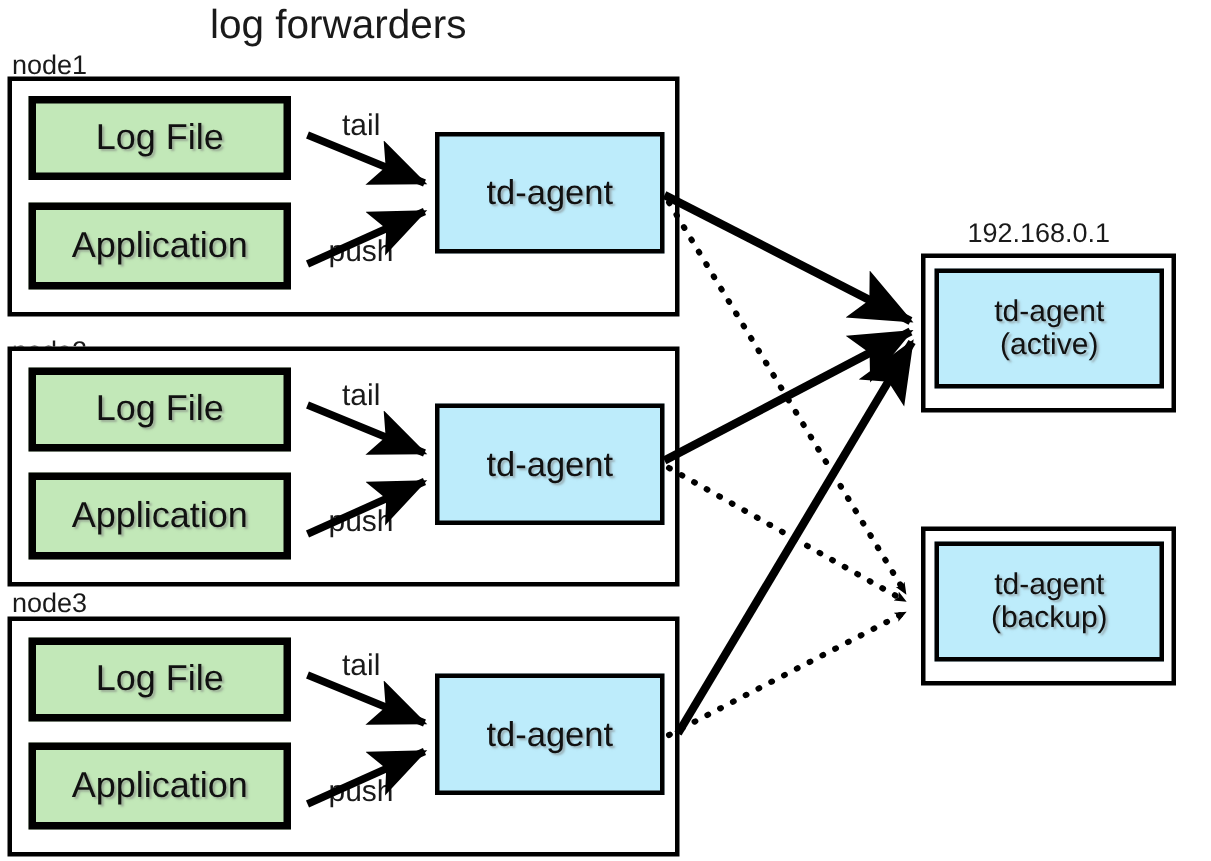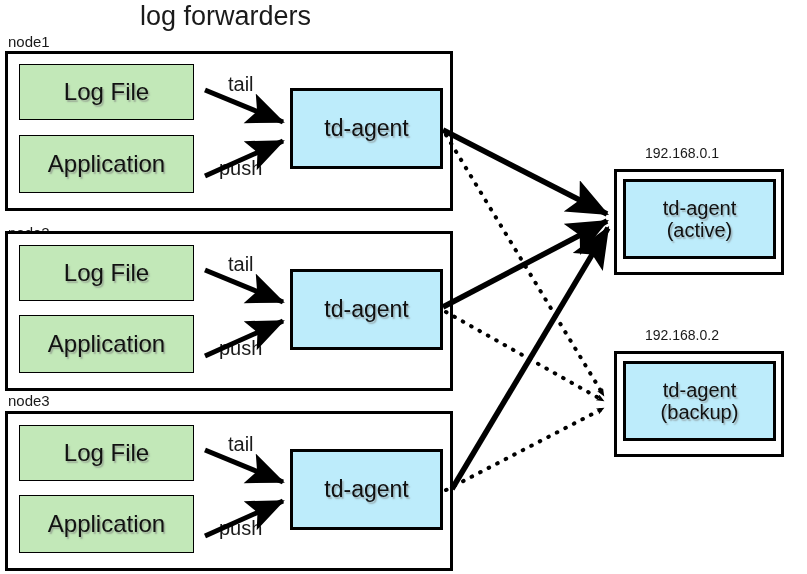--- a/index.html
+++ b/index.html
@@ -18,33 +18,33 @@
   }
   .section-title {
     position: absolute;
     font-size: 27px;
     color: #1a1a1a;
     white-space: nowrap;
     letter-spacing: 0px;
   }
   .node-label {
     position: absolute;
-    font-size: 15px;
+    font-size: 18px;
     color: #1a1a1a;
     white-space: nowrap;
   }
   .node-box {
     position: absolute;
     border: 3px solid #000000;
     background: #ffffff;
     box-sizing: border-box;
   }
   .src-box {
     position: absolute;
-    border: 1px solid #000000;
+    border: 5px solid #000000;
     background: #c2e8b8;
     box-sizing: border-box;
     display: flex;
     align-items: center;
     justify-content: center;
     font-size: 24px;
     color: #111111;
     text-shadow: 1.5px 1.5px 1.5px rgba(120,120,120,0.55);
     white-space: nowrap;
   }
@@ -83,21 +83,21 @@
     align-items: center;
     justify-content: center;
     font-size: 20px;
     line-height: 1.12;
     color: #111111;
     text-shadow: 1.5px 1.5px 1.5px rgba(120,120,120,0.55);
     white-space: nowrap;
   }
   .agg-label {
     position: absolute;
-    font-size: 14px;
+    font-size: 18px;
     color: #1a1a1a;
     white-space: nowrap;
   }
   #arrows {
     position: absolute;
     left: 0;
     top: 0;
     width: 807px;
     height: 574px;
     pointer-events: none;
@@ -135,21 +135,20 @@
   <div class="edge-label" style="left:219px; top:517px;">push</div>
   <div class="agent-box" style="left:290px; top:449px; width:153px; height:81px;">td-agent</div>
 
   <div class="agg-label" style="left:645px; top:145px;">192.168.0.1</div>
   <div class="agg-outer" style="left:614px; top:169px; width:170px; height:106px;"></div>
   <div class="agg-inner" style="left:623px; top:179px; width:153px; height:80px;">
     <span>td-agent</span>
     <span>(active)</span>
   </div>
 
-  <div class="agg-label" style="left:645px; top:327px;">192.168.0.2</div>
   <div class="agg-outer" style="left:614px; top:351px; width:170px; height:106px;"></div>
   <div class="agg-inner" style="left:623px; top:361px; width:153px; height:80px;">
     <span>td-agent</span>
     <span>(backup)</span>
   </div>
 
   <svg id="arrows" viewBox="0 0 807 574">
     <defs>
       <marker id="ah" markerWidth="9" markerHeight="9" refX="7.2" refY="3.2" orient="auto" markerUnits="strokeWidth">
         <path d="M0,0 L7.6,3.2 L0,6.4 L1.6,3.2 Z" fill="#000000"></path>

